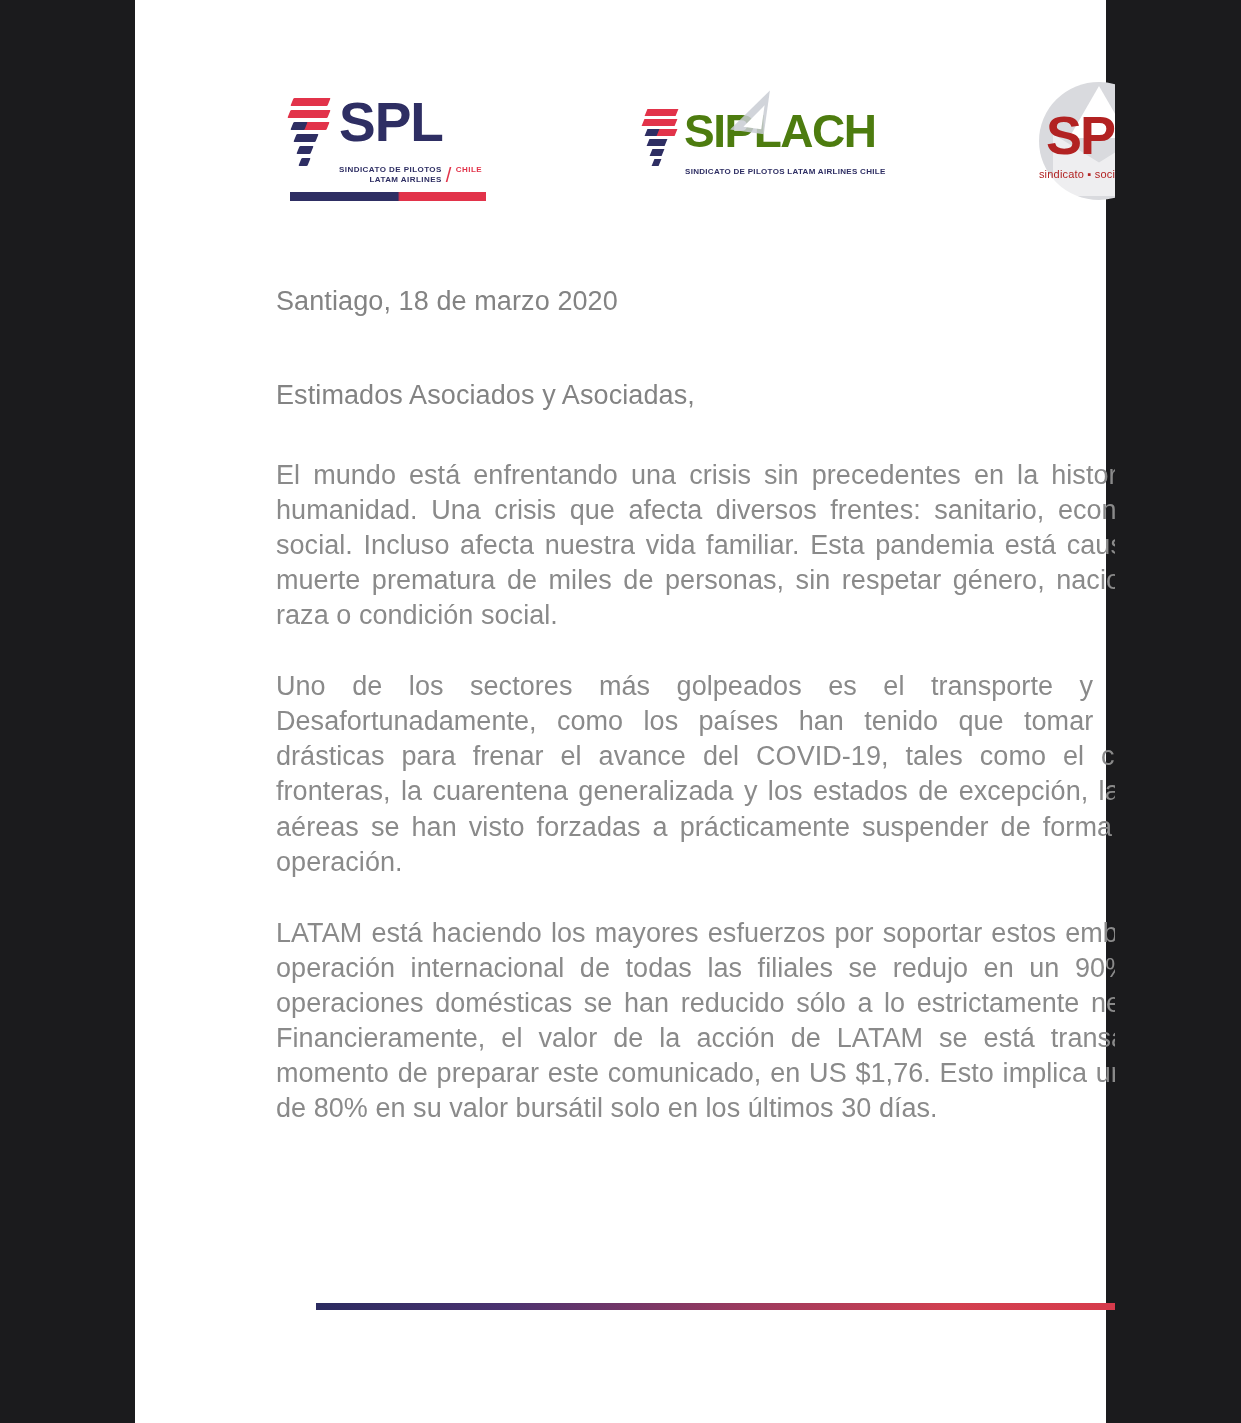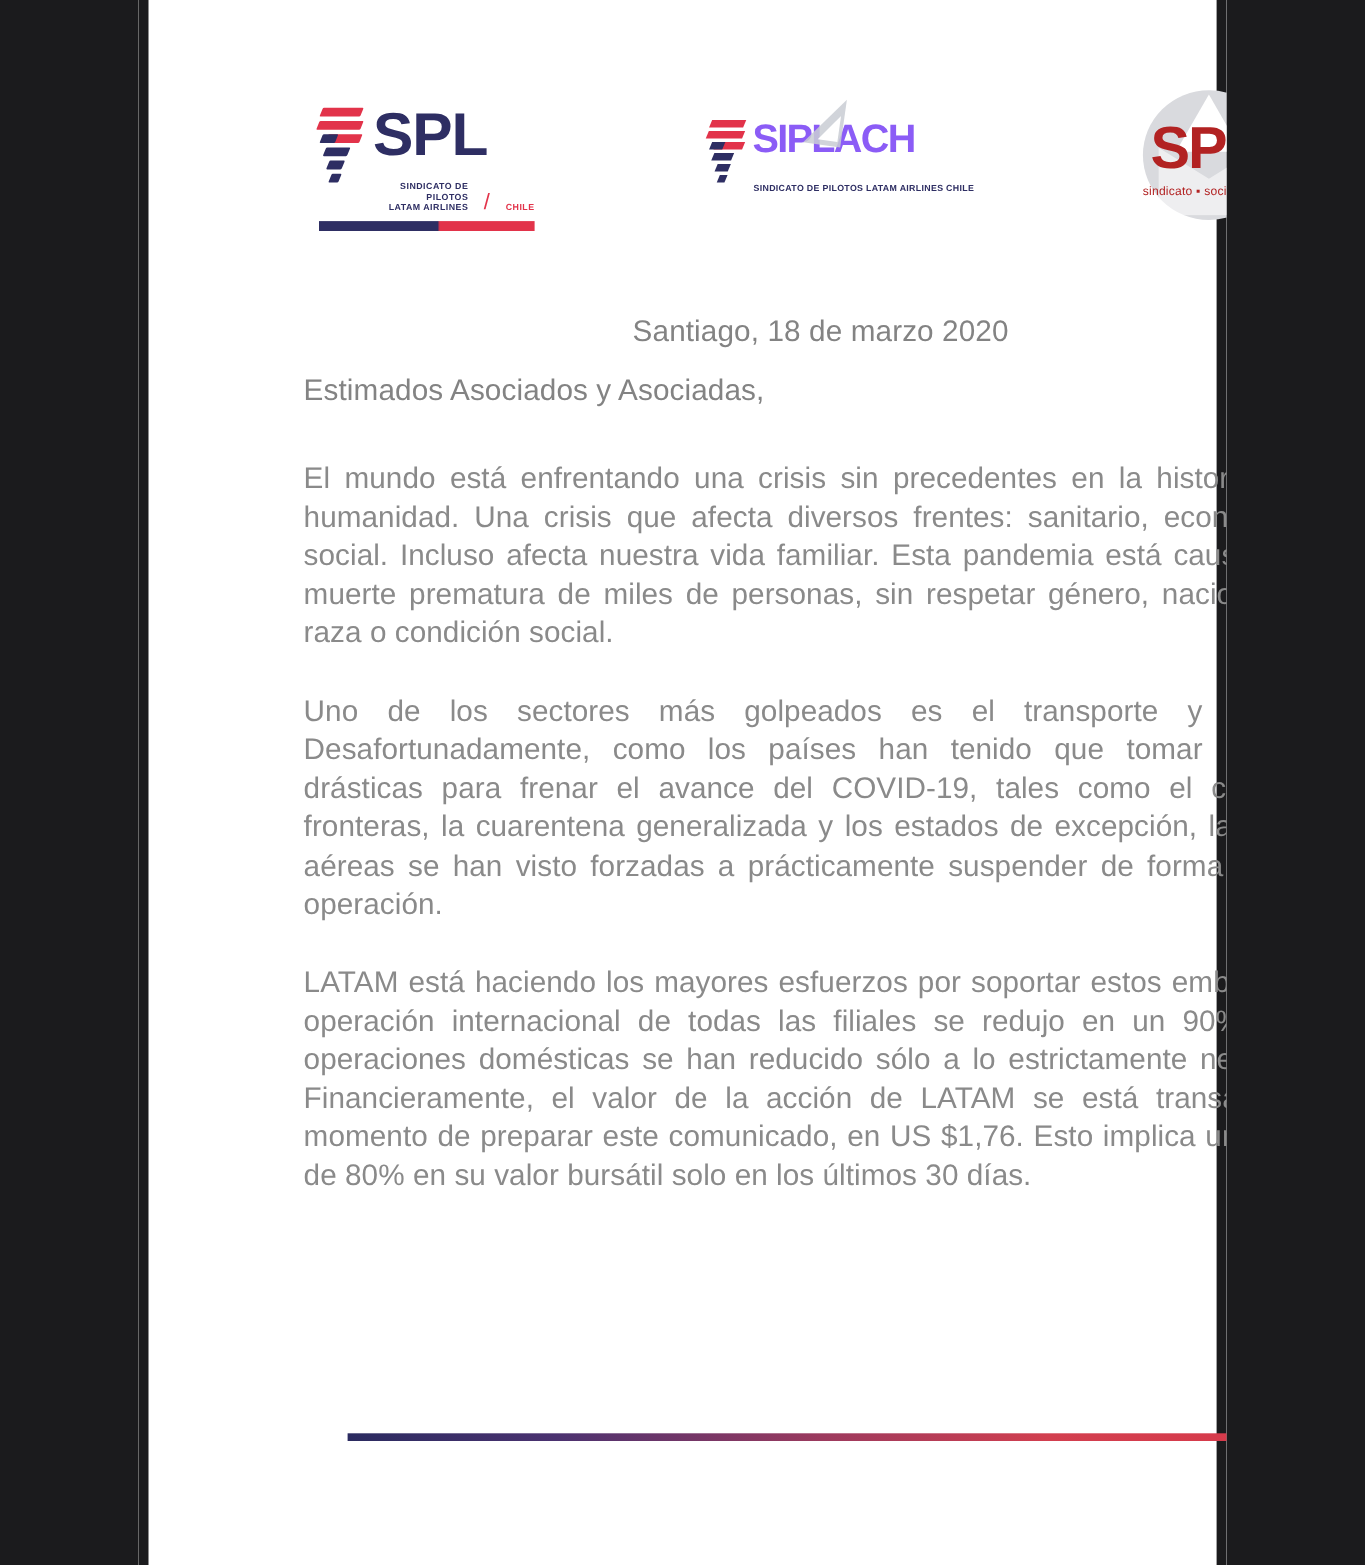--- a/index.html
+++ b/index.html
@@ -79,22 +79,22 @@
     font-weight: bold;
     font-size: 55px;
     line-height: 0.95;
     letter-spacing: -1px;
     color: #2e2e63;
   }
   .spl-sub {
     margin-top: 1px;
     margin-left: 53px;
     display: flex;
-    align-items: flex-end;
-    gap: 14px;
+    align-items: flex-start;
+    gap: 4px;
     font-size: 8px;
     font-weight: bold;
     letter-spacing: 0.45px;
     line-height: 1.2;
   }
   .spl-sub-left {
     color: #2e2e63;
     text-align: right;
   }
   .spl-sub-slash {
@@ -141,24 +141,24 @@
   .sip-mark .b2 { top: 11px; left: 2px;  width: 33px; background: #e2334a; }
   .sip-mark .b3 { top: 21px; left: 9px;  width: 26px; background: #e2334a; }
   .sip-mark .b4 { top: 21px; left: 5px;  width: 12px; background: #2e2e63; }
   .sip-mark .b5 { top: 31px; left: 7px;  width: 18px; background: #2e2e63; }
   .sip-mark .b6 { top: 41px; left: 10px; width: 12px; background: #2e2e63; }
   .sip-mark .b7 { top: 51px; left: 12px; width: 7px;  background: #2e2e63; }
 
   .sip-word {
     position: relative;
     font-weight: bold;
-    font-size: 36px;
+    font-size: 46px;
     line-height: 1;
     letter-spacing: -1.5px;
-    color: #8b5cf6;
+    color: #4d7c0f;
   }
   .sip-plane {
     position: absolute;
     left: 92px;
     top: -20px;
     width: 0;
     height: 0;
     border-left: 34px solid transparent;
     border-bottom: 44px solid #c9ccd4;
     transform: rotate(8deg);
@@ -257,21 +257,21 @@
     top: 286px;
     width: 940px;
   }
   .line-date,
   .line-greeting {
     color: #838383;
     font-size: 27px;
     line-height: 1.18;
     letter-spacing: 0.1px;
   }
-  .line-date { margin-bottom: 22px; text-align: center; }
+  .line-date { margin-bottom: 62px; }
   .line-greeting { margin-bottom: 46px; }
 
   .para {
     color: #8a8a8a;
     font-size: 27px;
     line-height: 1.30;
     text-align: justify;
     text-justify: inter-word;
     margin: 0 0 36px 0;
     letter-spacing: 0.05px;

